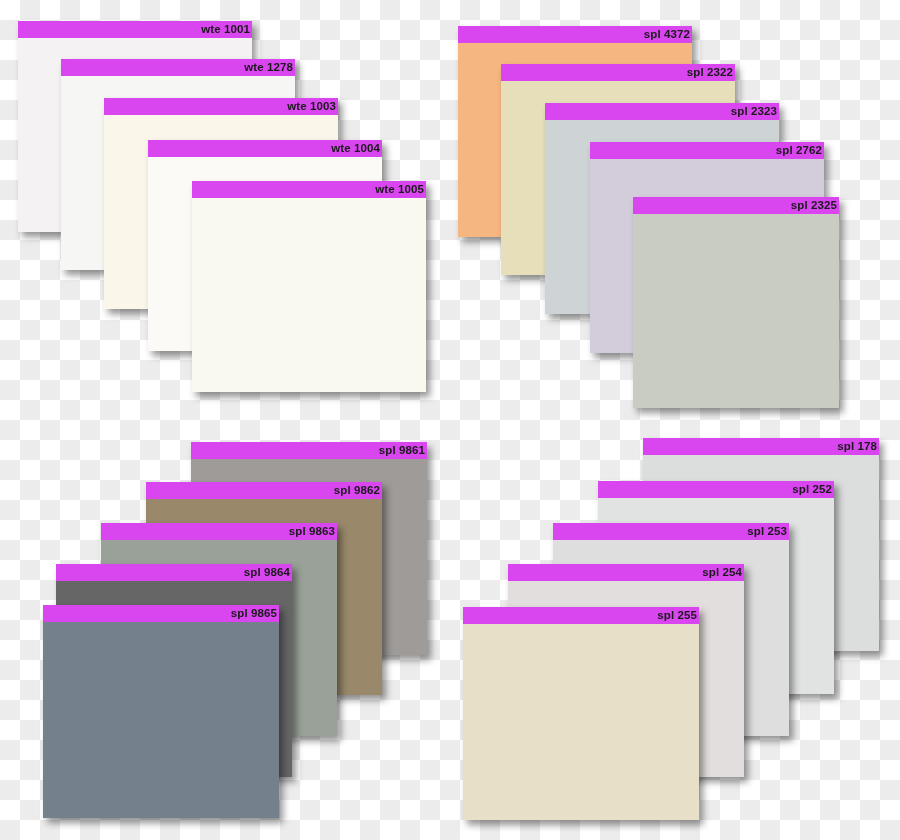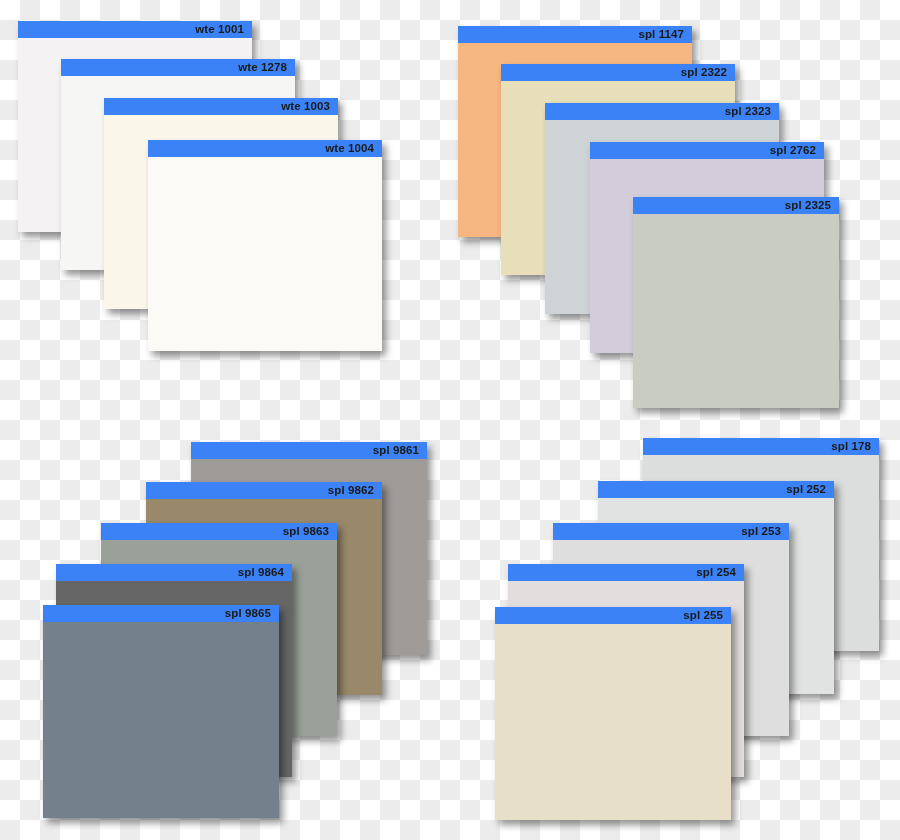--- a/index.html
+++ b/index.html
@@ -37,25 +37,25 @@
     box-shadow: 4px 5px 7px rgba(0,0,0,0.42);
     overflow: hidden;
   }
 
   .swatch-label-bar {
     position: absolute;
     left: 0;
     right: 0;
     top: 0;
     height: 17px;
-    background: #3b82f6;
+    background: #d946ef;
     display: flex;
     align-items: center;
     justify-content: flex-end;
-    padding-right: 8px;
+    padding-right: 2px;
     box-sizing: border-box;
   }
 
   .swatch-label-text {
     font-family: "Liberation Sans", sans-serif;
     font-size: 11.5px;
     font-weight: 700;
     color: #1a1a1a;
     letter-spacing: 0.1px;
     white-space: nowrap;
@@ -92,25 +92,31 @@
           <span class="swatch-label-text">wte 1003</span>
         </div>
         <div class="swatch-color" style="background: rgb(250, 246, 233);"></div>
       </div>
       <div class="swatch-card" style="left: 148px; top: 140px; width: 234px; height: 211px; z-index: 4;">
         <div class="swatch-label-bar">
           <span class="swatch-label-text">wte 1004</span>
         </div>
         <div class="swatch-color" style="background: rgb(251, 250, 247);"></div>
       </div>
+      <div class="swatch-card" style="left: 192px; top: 181px; width: 234px; height: 211px; z-index: 5;">
+        <div class="swatch-label-bar">
+          <span class="swatch-label-text">wte 1005</span>
+        </div>
+        <div class="swatch-color" style="background: rgb(249, 249, 239);"></div>
+      </div>
     </div>
     <div class="group" style="left: 0px; top: 0px; width: 900px; height: 840px;">
       <div class="swatch-card" style="left: 458px; top: 26px; width: 234px; height: 211px; z-index: 1;">
         <div class="swatch-label-bar">
-          <span class="swatch-label-text">spl 1147</span>
+          <span class="swatch-label-text">spl 4372</span>
         </div>
         <div class="swatch-color" style="background: rgb(245, 182, 130);"></div>
       </div>
       <div class="swatch-card" style="left: 501px; top: 64px; width: 234px; height: 211px; z-index: 2;">
         <div class="swatch-label-bar">
           <span class="swatch-label-text">spl 2322</span>
         </div>
         <div class="swatch-color" style="background: rgb(230, 223, 186);"></div>
       </div>
       <div class="swatch-card" style="left: 545px; top: 103px; width: 234px; height: 211px; z-index: 3;">
@@ -182,20 +188,20 @@
           <span class="swatch-label-text">spl 253</span>
         </div>
         <div class="swatch-color" style="background: rgb(222, 222, 222);"></div>
       </div>
       <div class="swatch-card" style="left: 508px; top: 564px; width: 236px; height: 213px; z-index: 4;">
         <div class="swatch-label-bar">
           <span class="swatch-label-text">spl 254</span>
         </div>
         <div class="swatch-color" style="background: rgb(226, 222, 221);"></div>
       </div>
-      <div class="swatch-card" style="left: 463px; top: 607px; width: 236px; height: 213px; z-index: 5; margin-left: 32px;">
+      <div class="swatch-card" style="left: 463px; top: 607px; width: 236px; height: 213px; z-index: 5;">
         <div class="swatch-label-bar">
           <span class="swatch-label-text">spl 255</span>
         </div>
         <div class="swatch-color" style="background: rgb(231, 223, 200);"></div>
       </div>
     </div>
   </div>
 
 </body></html>

